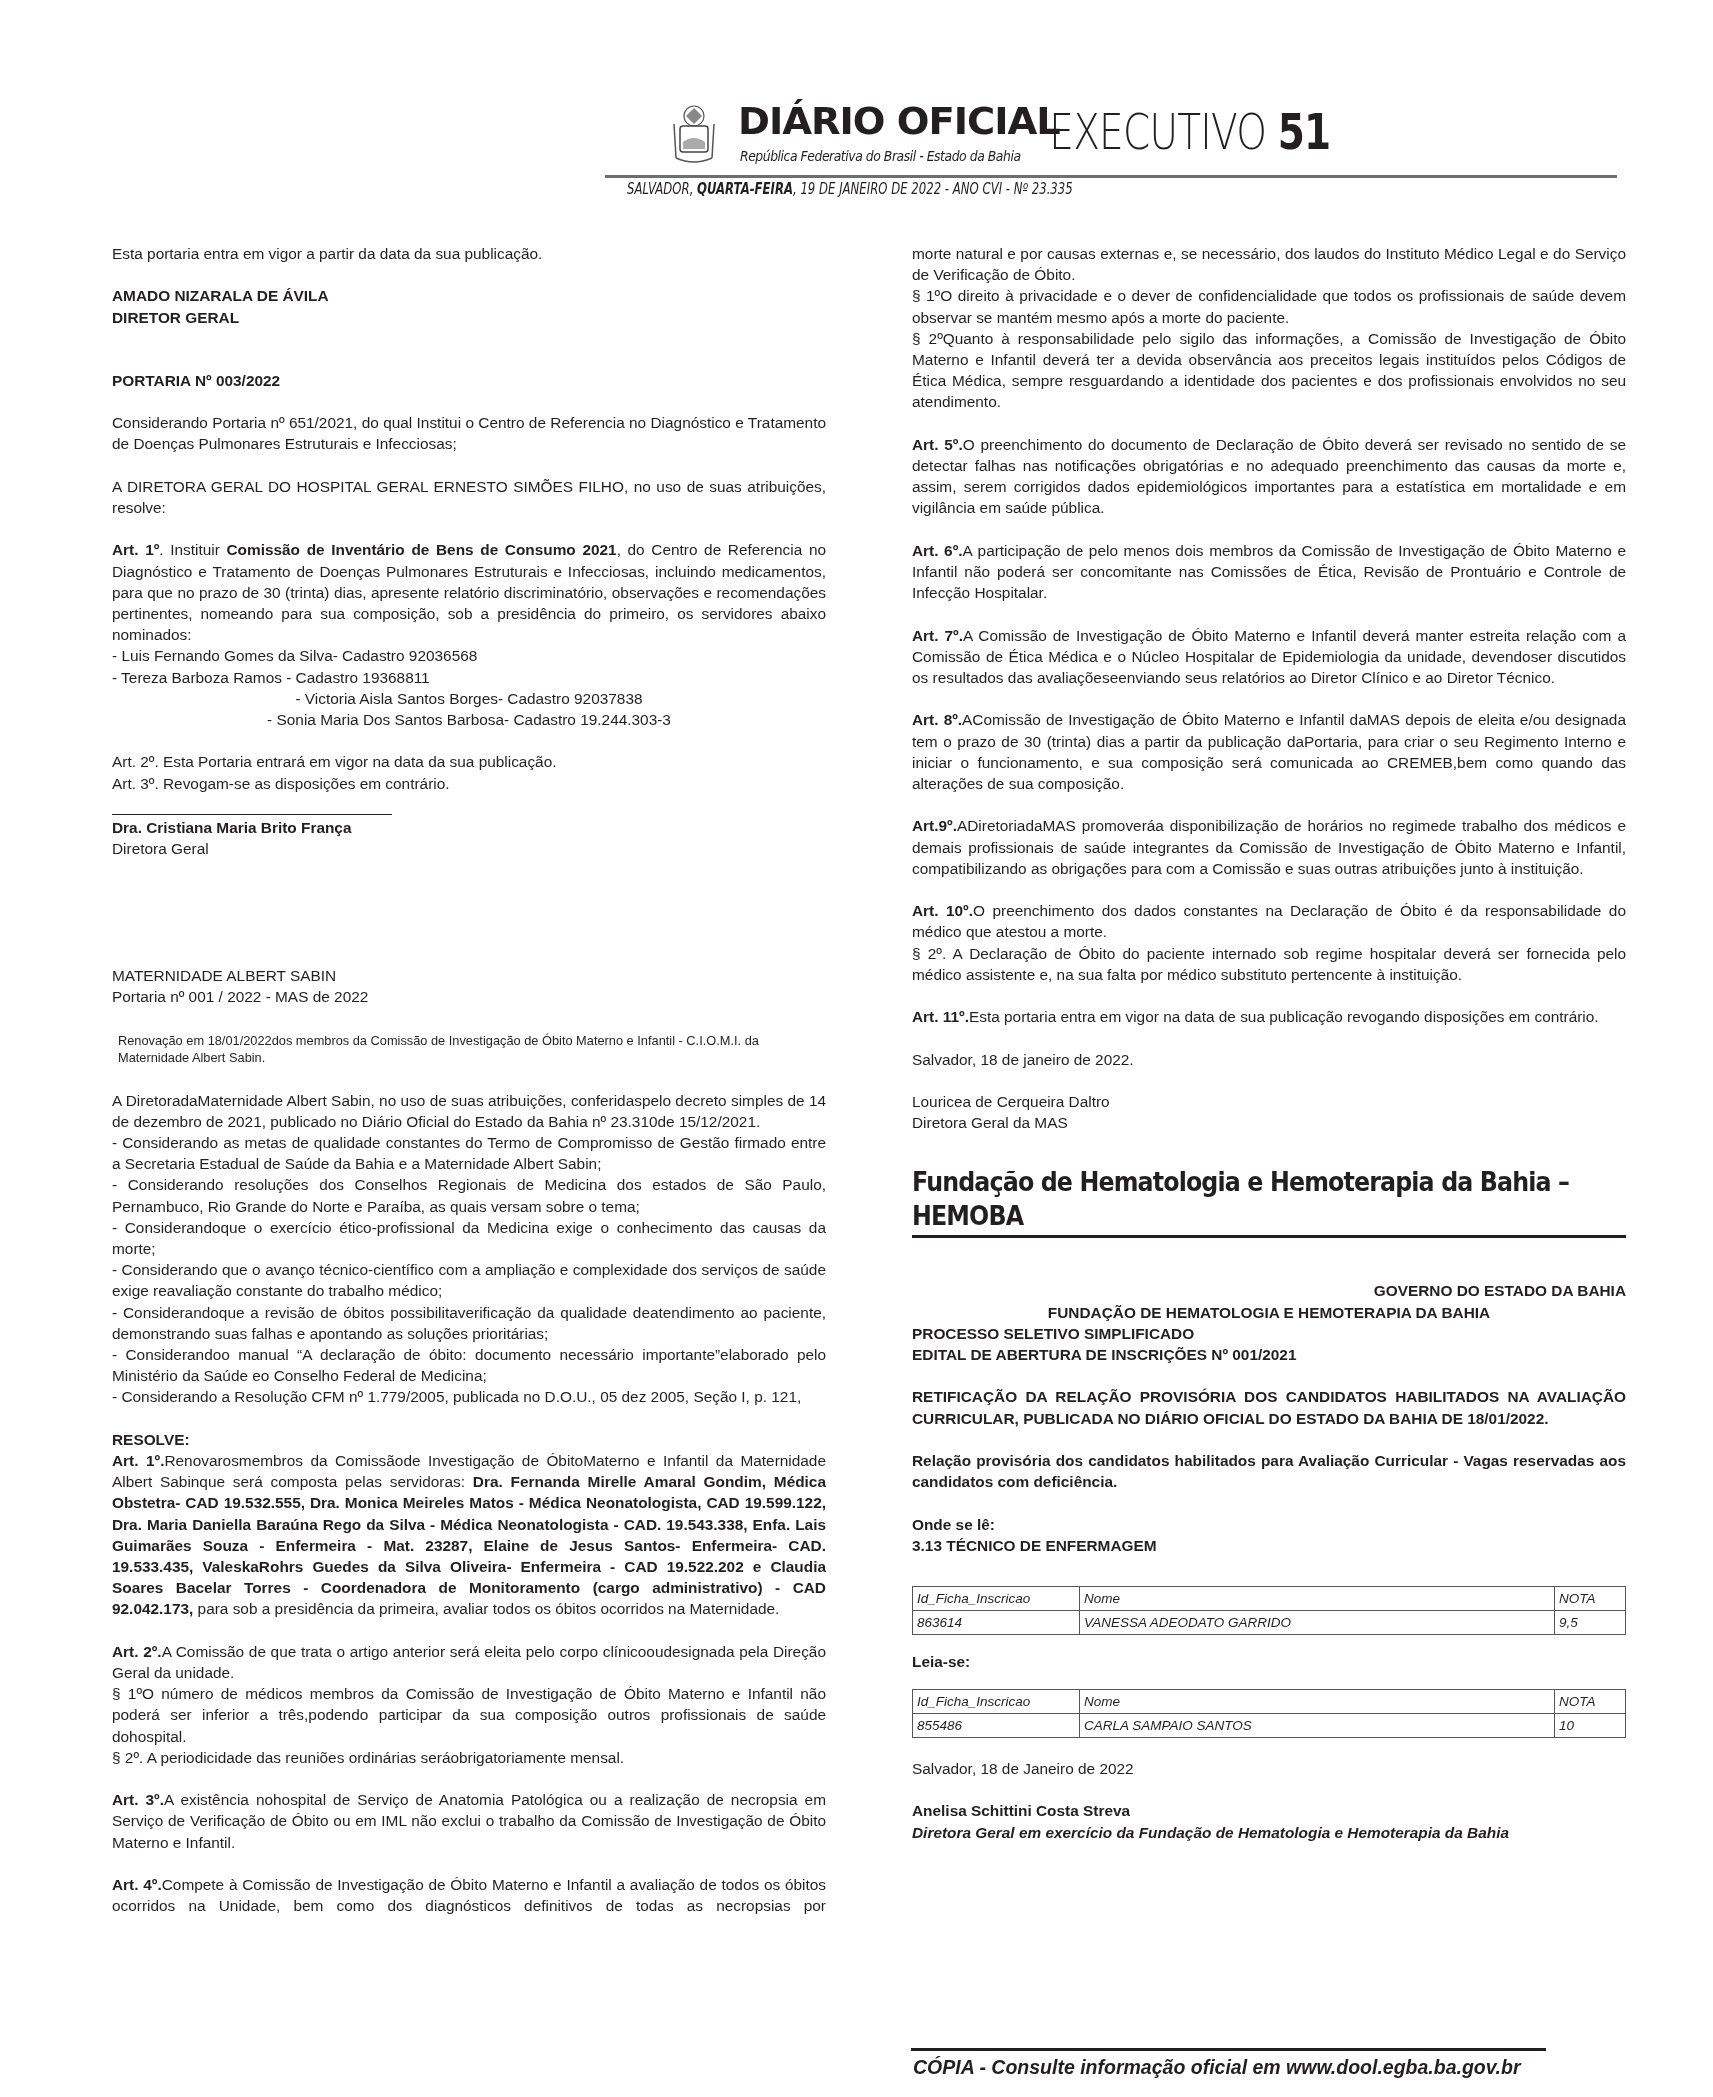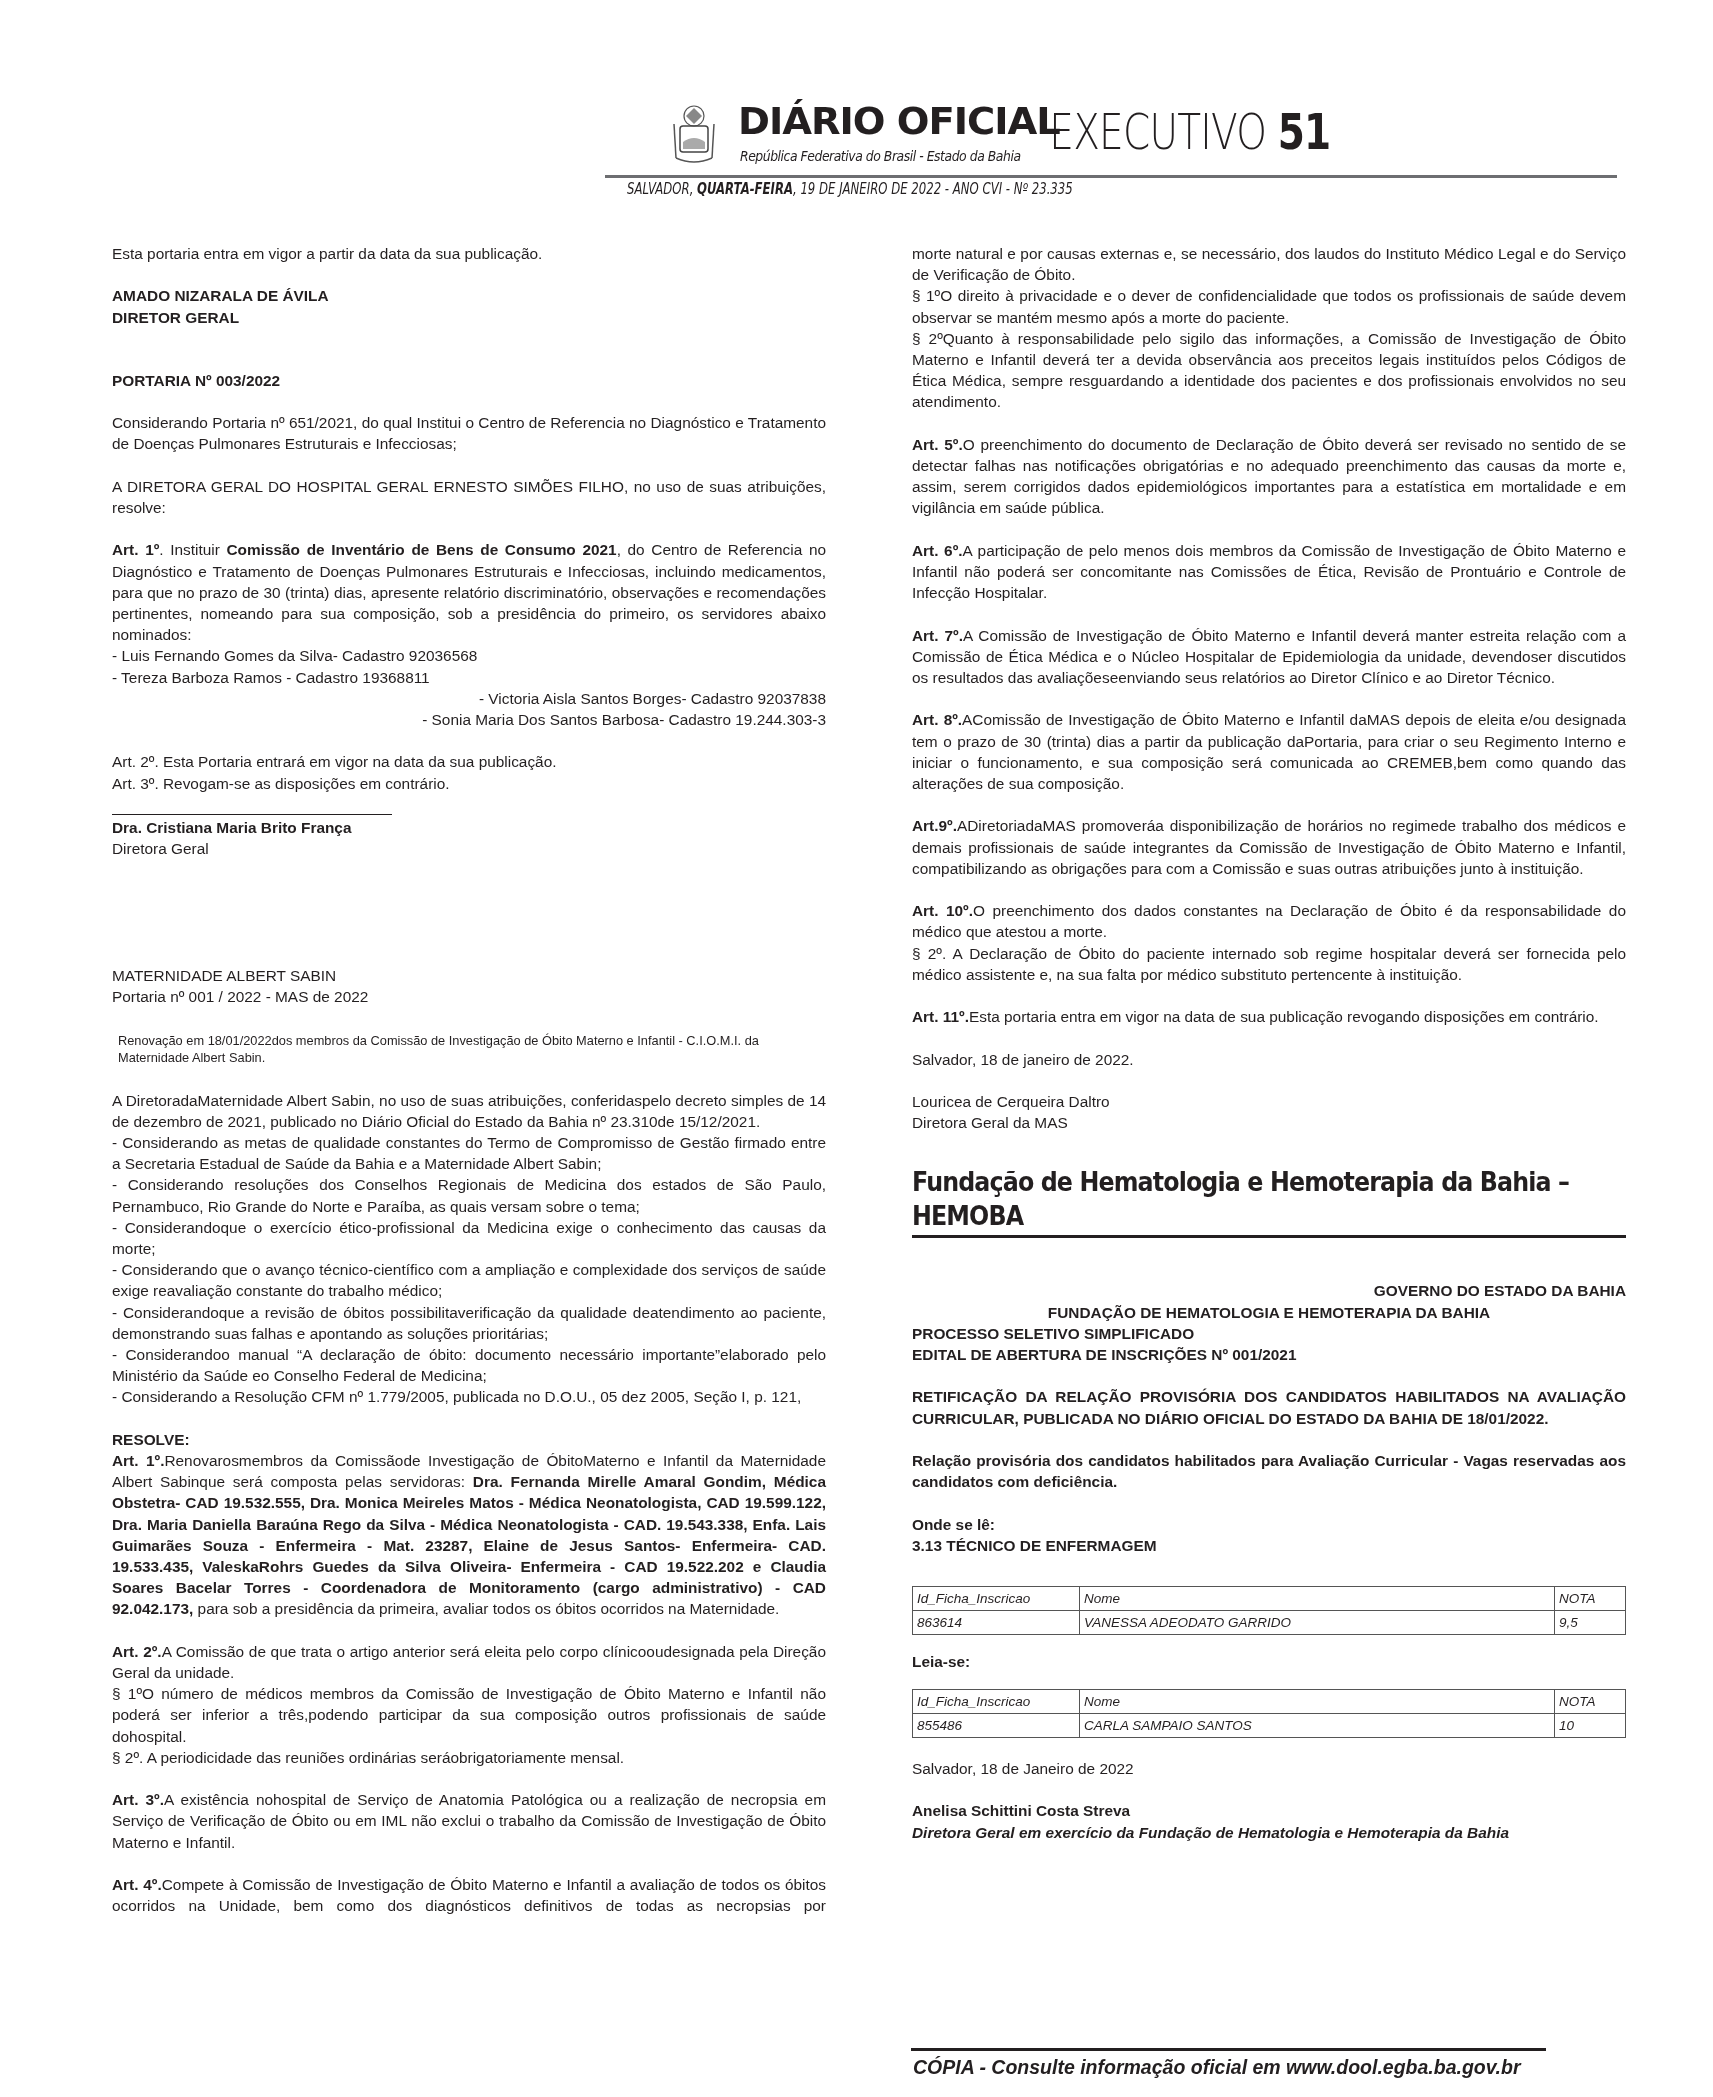--- a/index.html
+++ b/index.html
@@ -64,22 +64,22 @@
   <div class="gap2"></div>
   <p class="b">PORTARIA Nº 003/2022</p>
   <div class="gap"></div>
   <p>Considerando Portaria nº 651/2021, do qual Institui o Centro de Referencia no Diagnóstico e Tratamento de Doenças Pulmonares Estruturais e Infecciosas;</p>
   <div class="gap"></div>
   <p>A DIRETORA GERAL DO HOSPITAL GERAL ERNESTO SIMÕES FILHO, no uso de suas atribuições, resolve:</p>
   <div class="gap"></div>
   <p><b>Art. 1º</b><span>. Instituir </span><b>Comissão de Inventário de Bens de Consumo 2021</b><span>, do Centro de Referencia no Diagnóstico e Tratamento de Doenças Pulmonares Estruturais e Infecciosas, incluindo medicamentos, para que no prazo de 30 (trinta) dias, apresente relatório discriminatório, observações e recomendações pertinentes, nomeando para sua composição, sob a presidência do primeiro, os servidores abaixo nominados:</span></p>
   <p style="text-align:left">- Luis Fernando Gomes da Silva- Cadastro 92036568</p>
   <p style="text-align:left">- Tereza Barboza Ramos - Cadastro 19368811</p>
-  <p style="text-align:right">- Victoria Aisla Santos Borges- Cadastro 92037838</p>
-  <p style="text-align:right">- Sonia Maria Dos Santos Barbosa- Cadastro 19.244.303-3</p>
+  <p style="text-align:center">- Victoria Aisla Santos Borges- Cadastro 92037838</p>
+  <p style="text-align:center">- Sonia Maria Dos Santos Barbosa- Cadastro 19.244.303-3</p>
   <div class="gap"></div>
   <p>Art. 2º. Esta Portaria entrará em vigor na data da sua publicação.</p>
   <p>Art. 3º. Revogam-se as disposições em contrário.</p>
   <div class="sigline" style="margin-top:8px"></div>
   <p class="b">Dra. Cristiana Maria Brito França</p>
   <p>Diretora Geral</p>
   <div style="height:106px"></div>
   <p>MATERNIDADE ALBERT SABIN</p>
   <p>Portaria nº 001 / 2022 - MAS de 2022</p>
   <div style="height:24px"></div>

